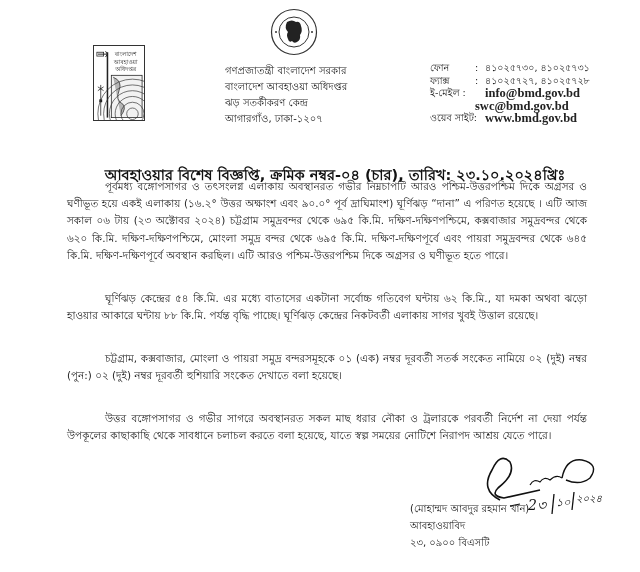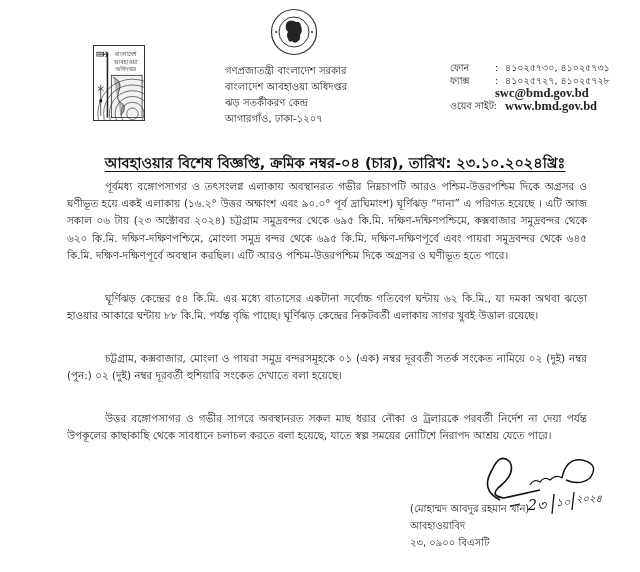--- a/index.html
+++ b/index.html
@@ -15,27 +15,27 @@
     border: 1.5px solid #333; box-sizing: border-box;
   }
   .bmd-logo svg { width: 100%; height: 100%; display: block; }
   .gov-seal { left: 270px; top: 8px; width: 48px; height: 48px; }
   .gov-seal svg { width: 100%; height: 100%; display: block; }
   .org-block {
     left: 225px; top: 63px; width: 160px;
     text-align: left; font-size: 10px; line-height: 16px; color: #222;
   }
   .contact-block { left: 430px; top: 62px; font-size: 9.5px; line-height: 12.5px; color: #222; }
-  .contact-row { display: flex; align-items: flex-end; white-space: nowrap; margin-left: 20px; }
+  .contact-row { display: flex; align-items: flex-end; white-space: nowrap; }
   .contact-label { width: 45px; display: inline-block; }
   .contact-sep { width: 10px; display: inline-block; }
   .contact-val-bold { font-family: "Liberation Serif", serif; font-weight: bold; font-size: 12.5px; }
   .title {
-    left: 95px; top: 152px; width: 480px;
-    font-size: 14.5px; font-weight: bold; text-decoration: underline;
+    left: 95px; top: 164px; width: 480px;
+    font-size: 14.5px; font-weight: bold; 
     text-underline-offset: 3px; white-space: nowrap; text-align: center; color: #111;
   }
   .para {
     left: 67px; width: 520px; font-size: 10.4px; line-height: 17.2px;
     color: #222; text-align: justify; text-align-last: left;
   }
   .para .indent { display: inline-block; width: 38px; }
   .sig-svg { left: 470px; top: 440px; width: 140px; height: 75px; }
   .sig-block {
     left: 410px; top: 500px; width: 190px;
@@ -89,20 +89,25 @@
     <span class="contact-label">ফোন</span>
     <span class="contact-sep">:</span>
     <span>৪১০২৫৭৩০, ৪১০২৫৭৩১</span>
   </div>
   <div class="contact-row">
     <span class="contact-label">ফ্যাক্স</span>
     <span class="contact-sep">:</span>
     <span>৪১০২৫৭২৭, ৪১০২৫৭২৮</span>
   </div>
   <div class="contact-row">
+    <span class="contact-label">ই-মেইল :</span>
+    <span class="contact-sep"></span>
+    <span class="contact-val-bold">info@bmd.gov.bd</span>
+  </div>
+  <div class="contact-row">
     <span class="contact-label"></span>
     <span class="contact-val-bold">swc@bmd.gov.bd</span>
   </div>
   <div class="contact-row">
     <span class="contact-label">ওয়েব সাইট:</span>
     <span class="contact-sep"></span>
     <span class="contact-val-bold">www.bmd.gov.bd</span>
   </div>
 </div>
 

